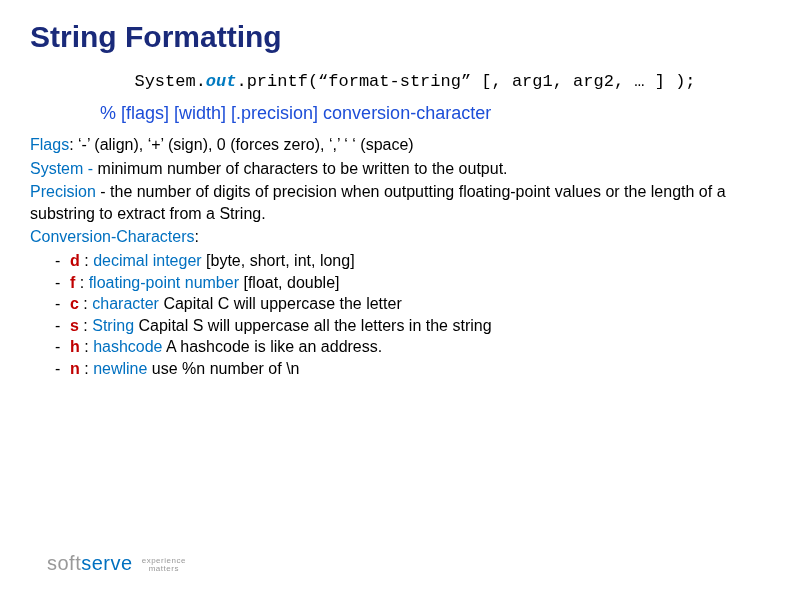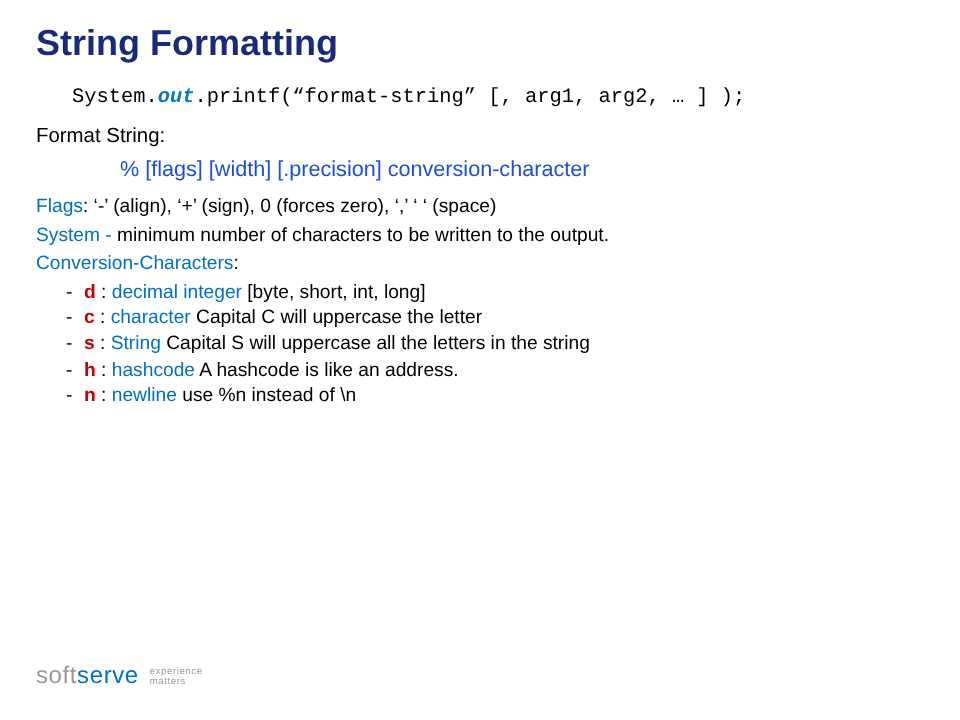--- a/index.html
+++ b/index.html
@@ -24,20 +24,21 @@
     font-size: 30px;
     font-weight: bold;
     margin-bottom: 18px;
   }
   .syntax-line {
     font-family: "Courier New", monospace;
     font-size: 17px;
     margin-left: 30px;
     margin-bottom: 12px;
     color: #000;
+    text-align: center;
   }
   .syntax-line .kw { color: #000; }
   .syntax-line .out { color: #007ac0; font-style: italic; font-weight: bold; }
   .label {
     font-size: 17px;
     color: #000;
     margin-bottom: 8px;
   }
   .format-spec {
     color: #1d4ed8;
@@ -66,24 +67,25 @@
     content: "-";
     color: #000;
     position: absolute;
     left: -15px;
   }
   .conv-char { color: #c00000; font-weight: bold; }
   .conv-colon { color: #000; }
   .conv-desc { color: #0070c0; }
   .logo {
     position: absolute;
-    left: 30px;
+    left: 47px;
     bottom: 25px;
     font-size: 20px;
     letter-spacing: 0.5px;
+    text-align: center;
   }
   .logo .soft { color: #999; font-weight: 300; }
   .logo .serve { color: #0070c0; font-weight: 400; }
   .logo .tag {
     color: #999;
     font-size: 8px;
     line-height: 1;
     display: inline-block;
     vertical-align: middle;
     margin-left: 3px;
@@ -92,52 +94,57 @@
 </head>
 <body>
 <div class="slide">
 
   <div class="title">String Formatting</div>
 
   <div class="syntax-line">
     <span class="kw">System.</span><span class="out">out</span><span class="kw">.printf(“format-string” [, arg1, arg2, … ] );</span>
   </div>
 
-  <div class="label">Format String:</div>
 
   <div class="format-spec">% [flags] [width] [.precision] conversion-character</div>
 
   <div class="explain">
     <span class="blue">Flags</span><span>: ‘-’ (align), ‘+’ (sign), 0 (forces zero), ‘,’ ‘  ‘ (space)</span>
   </div>
 
   <div class="explain">
     <span class="blue">System</span><span class="blue"> - </span><span>minimum number of characters to be written to the output.</span>
   </div>
 
+  <div class="explain">
+    <span class="blue">Precision</span><span> - the number of digits of precision when outputting floating-point values or the length of a substring to extract from a String.</span>
+  </div>
 
   <div class="explain">
     <span class="blue">Conversion-Characters</span><span>:</span>
   </div>
 
   <ul class="list">
     <li class="list-item">
       <span class="conv-char">d</span><span class="conv-colon"> : </span><span class="conv-desc">decimal integer</span><span> [byte, short, int, long]</span>
+    </li>
+    <li class="list-item">
+      <span class="conv-char">f</span><span class="conv-colon"> : </span><span class="conv-desc">floating-point number</span><span> [float, double]</span>
     </li>
     <li class="list-item">
       <span class="conv-char">c</span><span class="conv-colon"> : </span><span class="conv-desc">character</span><span> Capital C will uppercase the letter</span>
     </li>
     <li class="list-item">
       <span class="conv-char">s</span><span class="conv-colon"> : </span><span class="conv-desc">String</span><span> Capital S will uppercase all the letters in the string</span>
     </li>
     <li class="list-item">
       <span class="conv-char">h</span><span class="conv-colon"> : </span><span class="conv-desc">hashcode</span><span> A hashcode is like an address.</span>
     </li>
     <li class="list-item">
-      <span class="conv-char">n</span><span class="conv-colon"> : </span><span class="conv-desc">newline</span><span> use %n instead of \n</span>
+      <span class="conv-char">n</span><span class="conv-colon"> : </span><span class="conv-desc">newline</span><span> use %n number of \n</span>
     </li>
   </ul>
 
   <div class="logo">
     <span class="soft">soft</span><span class="serve">serve</span>
     <span class="tag">
       <span>experience</span><br>
       <span>matters</span>
     </span>
   </div>

